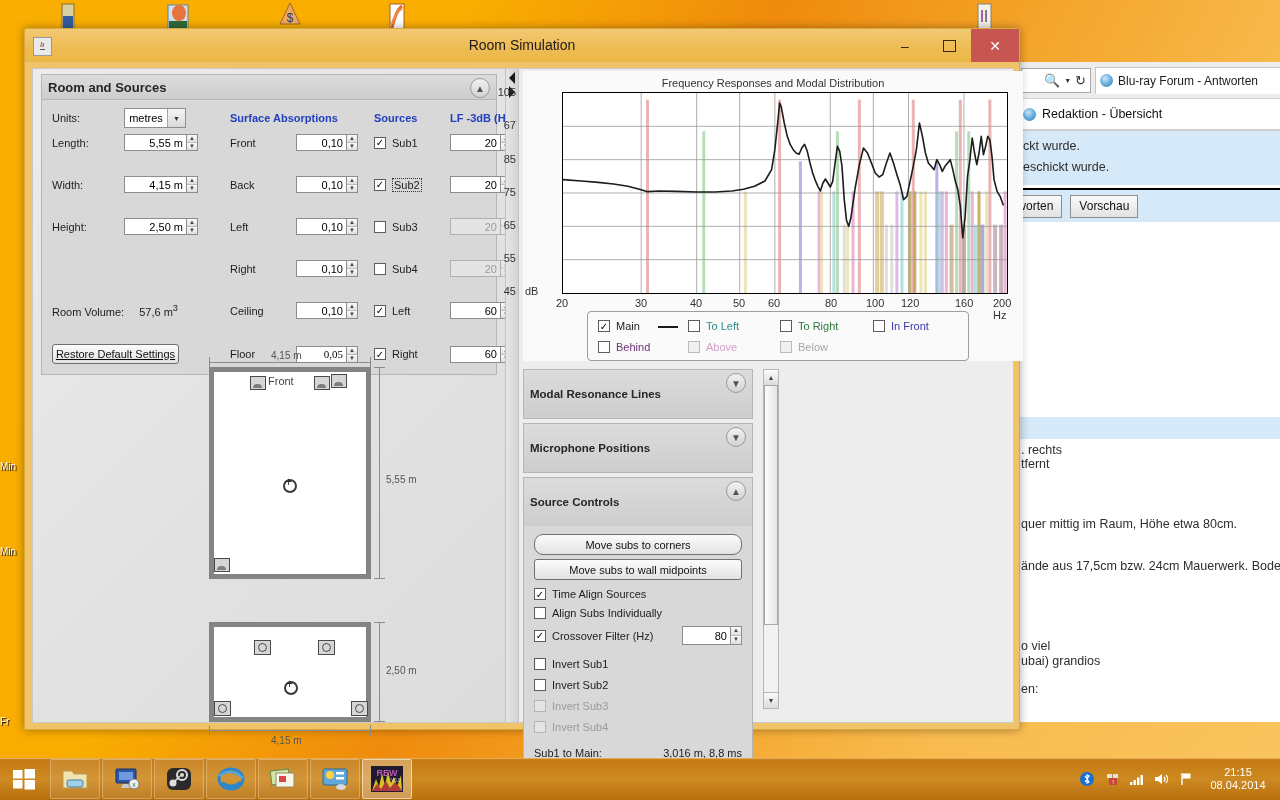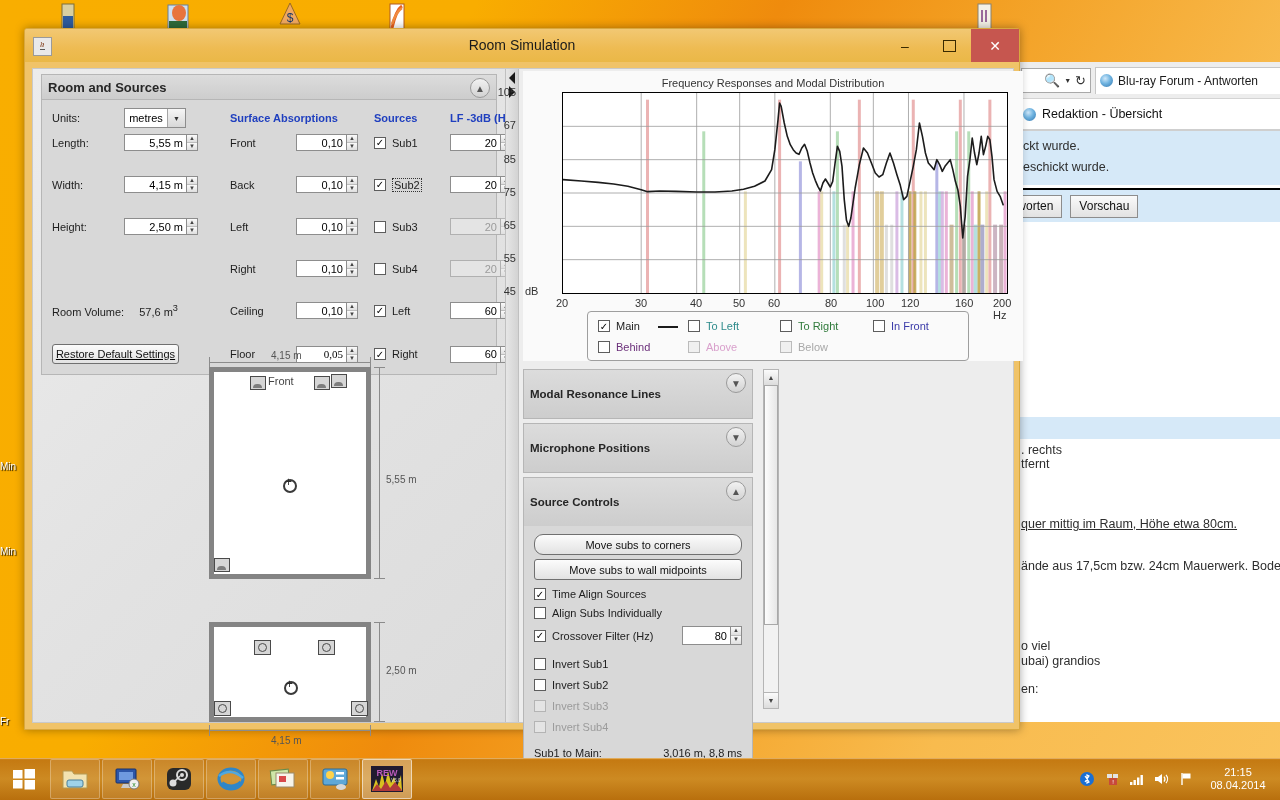--- a/index.html
+++ b/index.html
@@ -231,21 +231,21 @@
     <div class="blackrule" style="top:57px;"></div>
     <div class="shade" style="top:59px;height:32px;"></div>
     <div class="btnrow" style="top:60px;left:-14px;">
       <div class="wbtn">tworten</div>
       <div class="wbtn">Vorschau</div>
     </div>
     <div class="bluebar" style="top:260px;height:26px;background:linear-gradient(#bcd2e8,#5d789b 60%,#4a6party 100%);"></div>
     <div class="shade" style="top:286px;height:22px;"></div>
     <div class="txtline" style="left:2px;top:312px;">. rechts</div>
     <div class="txtline" style="left:2px;top:326px;">tfernt</div>
-    <div class="txtline" style="left:2px;top:386px;text-decoration:underline;">quer mittig im Raum, Höhe etwa 80cm.</div>
+    <div class="txtline" style="left:2px;top:386px;">quer mittig im Raum, Höhe etwa 80cm.</div>
     <div class="txtline" style="left:2px;top:428px;">ände aus 17,5cm bzw. 24cm Mauerwerk. Boden T</div>
     <div class="txtline" style="left:2px;top:508px;">o viel</div>
     <div class="txtline" style="left:2px;top:523px;">ubai) grandios</div>
     <div class="txtline" style="left:2px;top:551px;">en:</div>
     <div class="txtline" style="left:2px;top:596px;text-align:center;">am Hörplatz</div>
 
   </div>
 </div>
 
 <div id="app">

